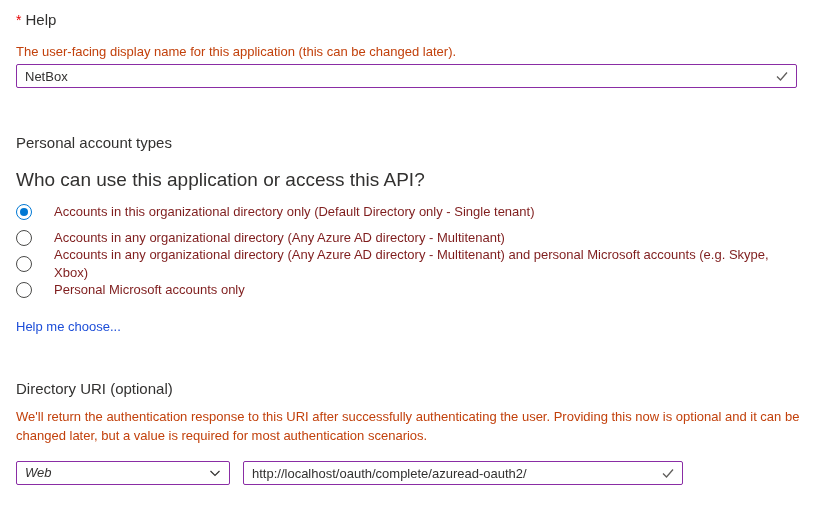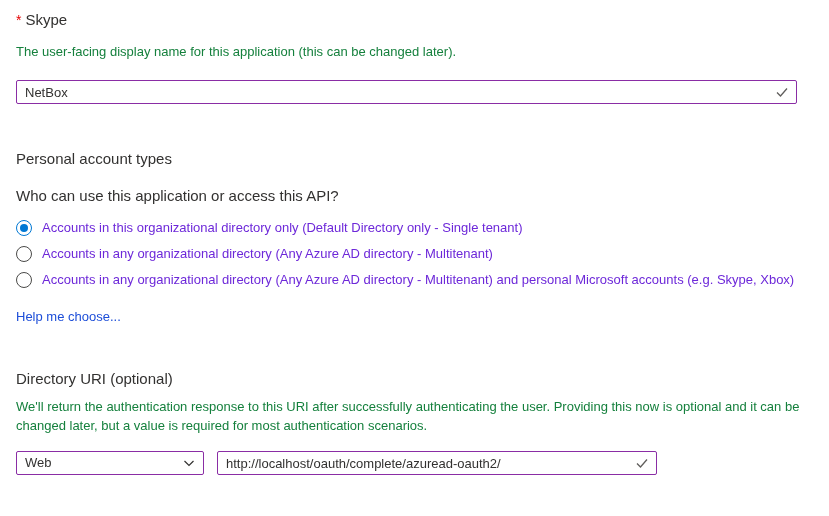--- a/index.html
+++ b/index.html
@@ -12,21 +12,21 @@
   }
   .page { padding: 10px 16px 0 16px; width: 813px; }
 
   .section-title {
     font-size: 15px; font-weight: 400; color: #323130;
     line-height: 20px;
   }
   .required-star { color: #e50000; margin-right: 4px; font-size: 14px; }
 
   .desc {
-    font-size: 13px; line-height: 19px; color: #15803d;
+    font-size: 13px; line-height: 19px; color: #c2410c;
     margin-top: 12px;
   }
 
   
   .field-wrap { position: relative; }
   .text-input {
     width: 100%; height: 24px;
     border: 1.5px solid #8a2da5; border-radius: 2px;
     font-family: "Liberation Sans", sans-serif;
     font-size: 13px; color: #323130;
@@ -35,56 +35,56 @@
     display: block;
   }
   .field-check {
     position: absolute; right: 8px; top: 50%;
     transform: translateY(-50%);
     width: 14px; height: 14px; line-height: 14px;
     pointer-events: none;
   }
   .field-check svg { display: block; }
 
-  .name-field { margin-top: 19px; }
+  .name-field { margin-top: 3px; }
 
   
   .section-gap1 { margin-top: 45px; }
-  .question { margin-top: 18px; font-size: 15px; line-height: 18px; }
+  .question { margin-top: 18px; font-size: 19px; line-height: 18px; }
   .radio-group { margin-top: 10px; }
   .radio-row {
     display: flex; align-items: center;
     height: 26px; cursor: pointer;
   }
   .radio-circle {
     flex: 0 0 auto;
     width: 16px; height: 16px; border-radius: 50%;
     border: 1.5px solid #4a4a48;
     position: relative; background: #fff;
   }
   .radio-circle[data-selected="true"] { border-color: #0078d4; }
   .radio-circle[data-selected="true"]::after {
     content: ""; position: absolute;
     left: 50%; top: 50%; transform: translate(-50%, -50%);
     width: 8px; height: 8px; border-radius: 50%;
     background: #0078d4;
   }
-  .radio-label { margin-left: 10px; font-size: 13px; line-height: 18px; color: #6d28d9; }
+  .radio-label { margin-left: 22px; font-size: 13px; line-height: 18px; color: #7f1d1d; }
 
   .help-link {
     display: inline-block; margin-top: 16px;
     font-size: 13px; color: #1d4ed8; text-decoration: none; cursor: pointer;
   }
 
   
   .section-gap2 { margin-top: 44px; }
   .uri-desc { margin-top: 8px; width: 800px; }
   .uri-row { margin-top: 16px; display: flex; align-items: center; }
 
-  .select-wrap { position: relative; width: 188px; flex: 0 0 auto; }
+  .select-wrap { position: relative; width: 214px; flex: 0 0 auto; font-style: italic; }
   .platform-select {
     width: 100%; height: 24px; appearance: none; -webkit-appearance: none;
     border: 1.5px solid #8a2da5; border-radius: 2px;
     background: #fff; font-family: "Liberation Sans", sans-serif;
     font-size: 13px; color: #323130; padding: 0 28px 0 8px;
     outline: none; display: block;
   }
   .select-chevron {
     position: absolute; right: 9px; top: 50%; transform: translateY(-50%);
     pointer-events: none; width: 12px; height: 12px;
@@ -93,21 +93,21 @@
 
   .uri-field { margin-left: 13px; width: 440px; flex: 0 0 auto; }
 </style>
 </head>
 <body>
 
 <div class="page">
 
   
   <div class="section-title">
-    <span class="required-star">*</span><span>Skype</span>
+    <span class="required-star">*</span><span>Help</span>
   </div>
 
   <div class="desc">The user-facing display name for this application (this can be changed later).</div>
 
   <div class="field-wrap name-field">
     <input type="text" class="text-input" value="NetBox" style="">
     <span class="field-check">
       <svg width="14" height="14" viewBox="0 0 14 14">
         <polyline points="2,7.5 5.5,11 12,3.5" fill="none" stroke="#605e5c" stroke-width="1.3"></polyline>
       </svg>
@@ -124,20 +124,24 @@
       <span class="radio-circle" data-selected="true"></span>
       <span class="radio-label">Accounts in this organizational directory only (Default Directory only - Single tenant)</span>
     </div>
     <div class="radio-row">
       <span class="radio-circle" data-selected="false"></span>
       <span class="radio-label">Accounts in any organizational directory (Any Azure AD directory - Multitenant)</span>
     </div>
     <div class="radio-row">
       <span class="radio-circle" data-selected="false"></span>
       <span class="radio-label">Accounts in any organizational directory (Any Azure AD directory - Multitenant) and personal Microsoft accounts (e.g. Skype, Xbox)</span>
+    </div>
+    <div class="radio-row">
+      <span class="radio-circle" data-selected="false"></span>
+      <span class="radio-label">Personal Microsoft accounts only</span>
     </div>
   </div>
 
   <a class="help-link">Help me choose...</a>
 
   
   <div class="section-title section-gap2">Directory URI (optional)</div>
 
   <div class="desc uri-desc">We'll return the authentication response to this URI after successfully authenticating the user. Providing this now is optional and it can be changed later, but a value is required for most authentication scenarios.</div>
 

